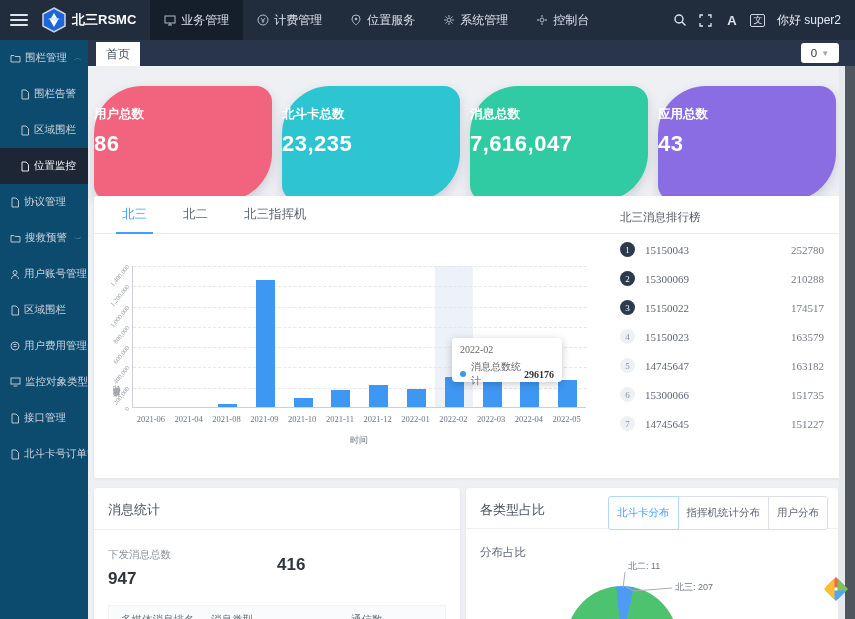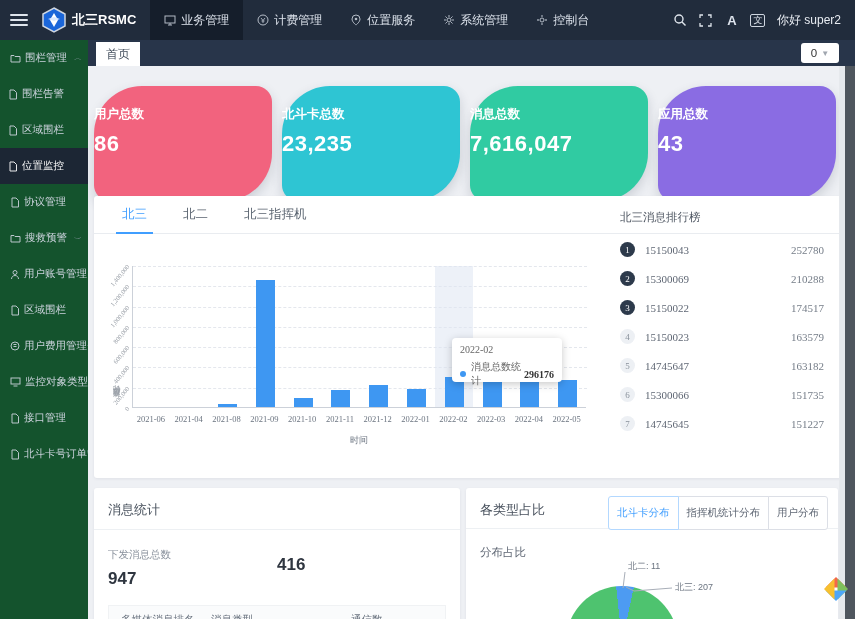--- a/index.html
+++ b/index.html
@@ -16,23 +16,23 @@
   .nav-item.active { background:#151e2b; }
   .nav-item .nico { margin-right:5px; display:flex; align-items:center; opacity:.85; }
   .nav-spacer { flex:1; }
   .tool { width:26px; height:40px; display:flex; align-items:center; justify-content:center; cursor:pointer; color:#dde3ec; }
   .tool svg { display:block; }
   .font-a { font-size:13px; font-weight:bold; }
   .lang-box { font-size:9px; border:1px solid #cfd6e0; border-radius:2px; padding:0 2px; line-height:11px; }
   .greeting { font-size:12px; margin:0 14px 0 6px; white-space:nowrap; }
 
   
-  .sidebar { position:absolute; left:0; top:40px; width:88px; height:579px; background:#14532d; z-index:20; }
+  .sidebar { position:absolute; left:0; top:40px; width:88px; height:579px; background:#0c4a6e; z-index:20; }
   .side-item { height:36px; display:flex; align-items:center; padding:0 6px 0 10px; font-size:10.5px; color:#ccd3dd; cursor:pointer; white-space:nowrap; overflow:hidden; }
-  .side-item.child { padding-left:8px; }
+  .side-item.child { padding-left:20px; }
   .side-item.active { background:#1c2634; color:#fff; }
   .side-item .sico { margin-right:4px; flex:0 0 auto; display:flex; opacity:.9; }
   .side-item .chev { margin-left:auto; font-size:8px; color:#98a2b2; transform:scaleY(.8); }
 
   
   .tabstrip { position:absolute; left:88px; top:40px; width:767px; height:26px; background:#28354a; z-index:25; }
   .page-tab { position:absolute; left:8px; top:2px; height:24px; background:#fff; color:#45505e; font-size:12px; display:flex; align-items:center; padding:0 10px; cursor:pointer; }
   .pager { position:absolute; right:16px; top:3px; height:20px; min-width:38px; background:#fff; border-radius:3px; display:flex; align-items:center; justify-content:center; font-size:11.5px; color:#333; cursor:pointer; padding:0 5px; }
   .pager .caret { font-size:8px; color:#a0a6af; margin-left:4px; }
 

